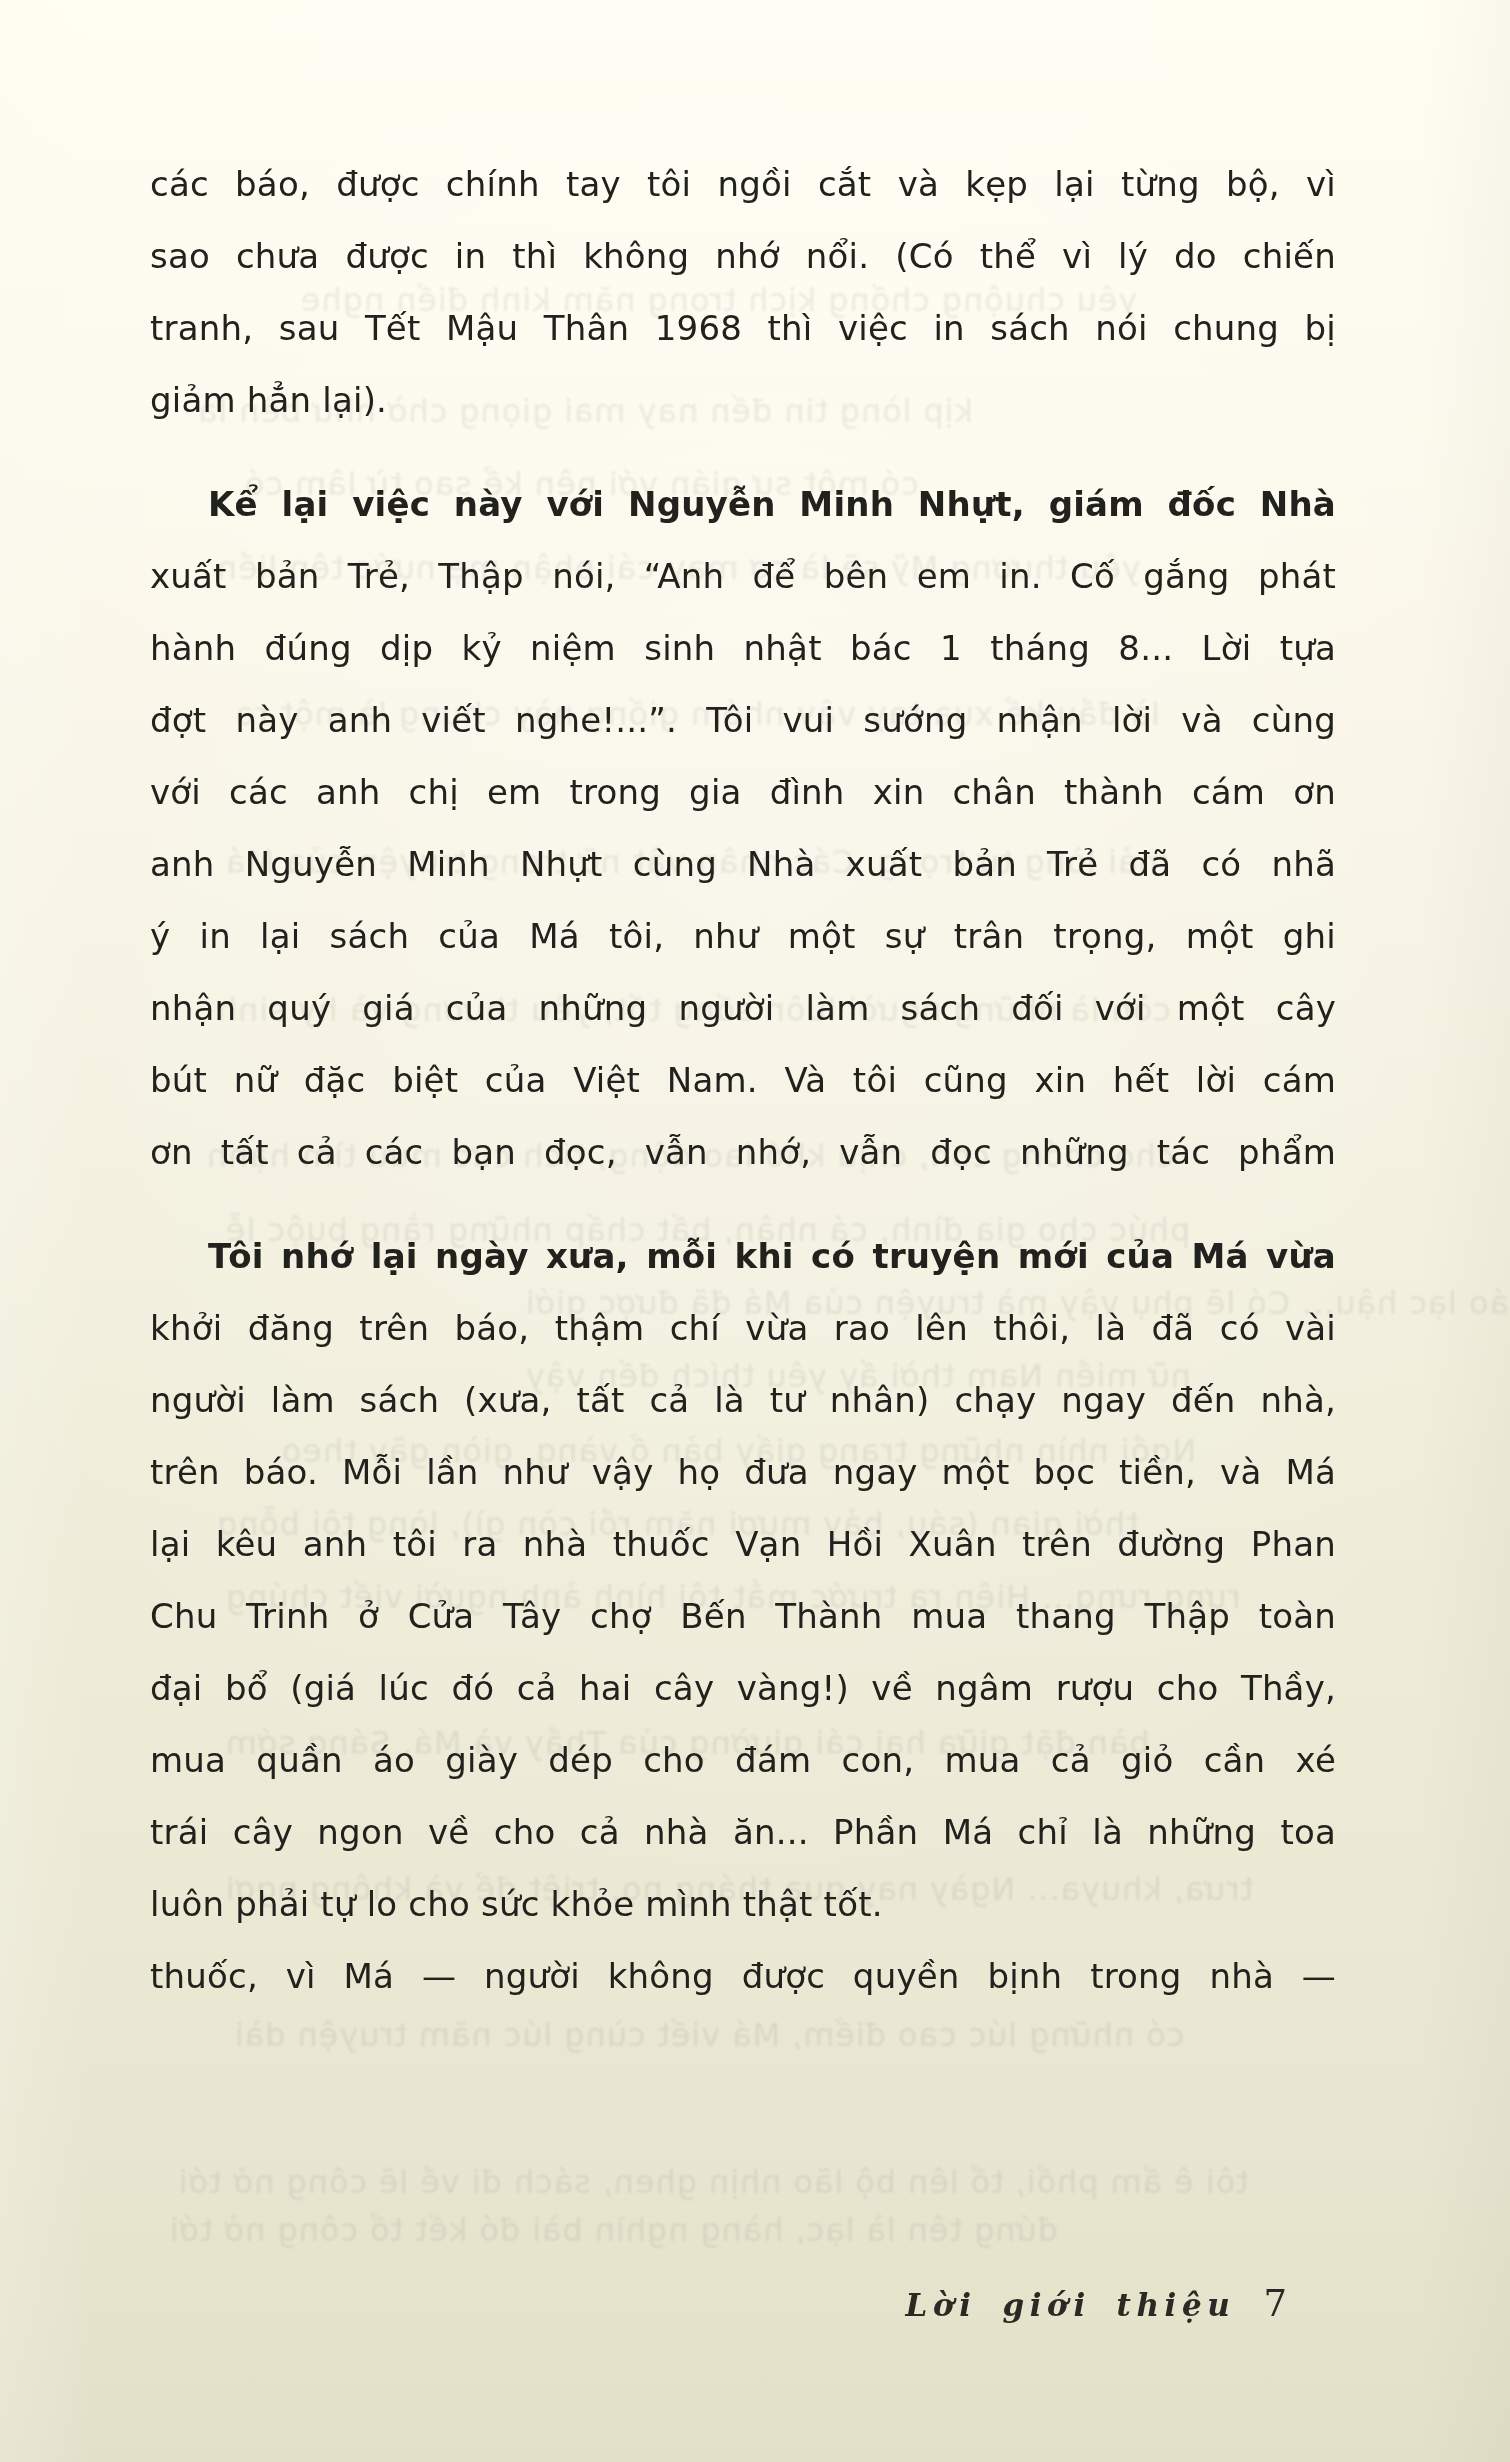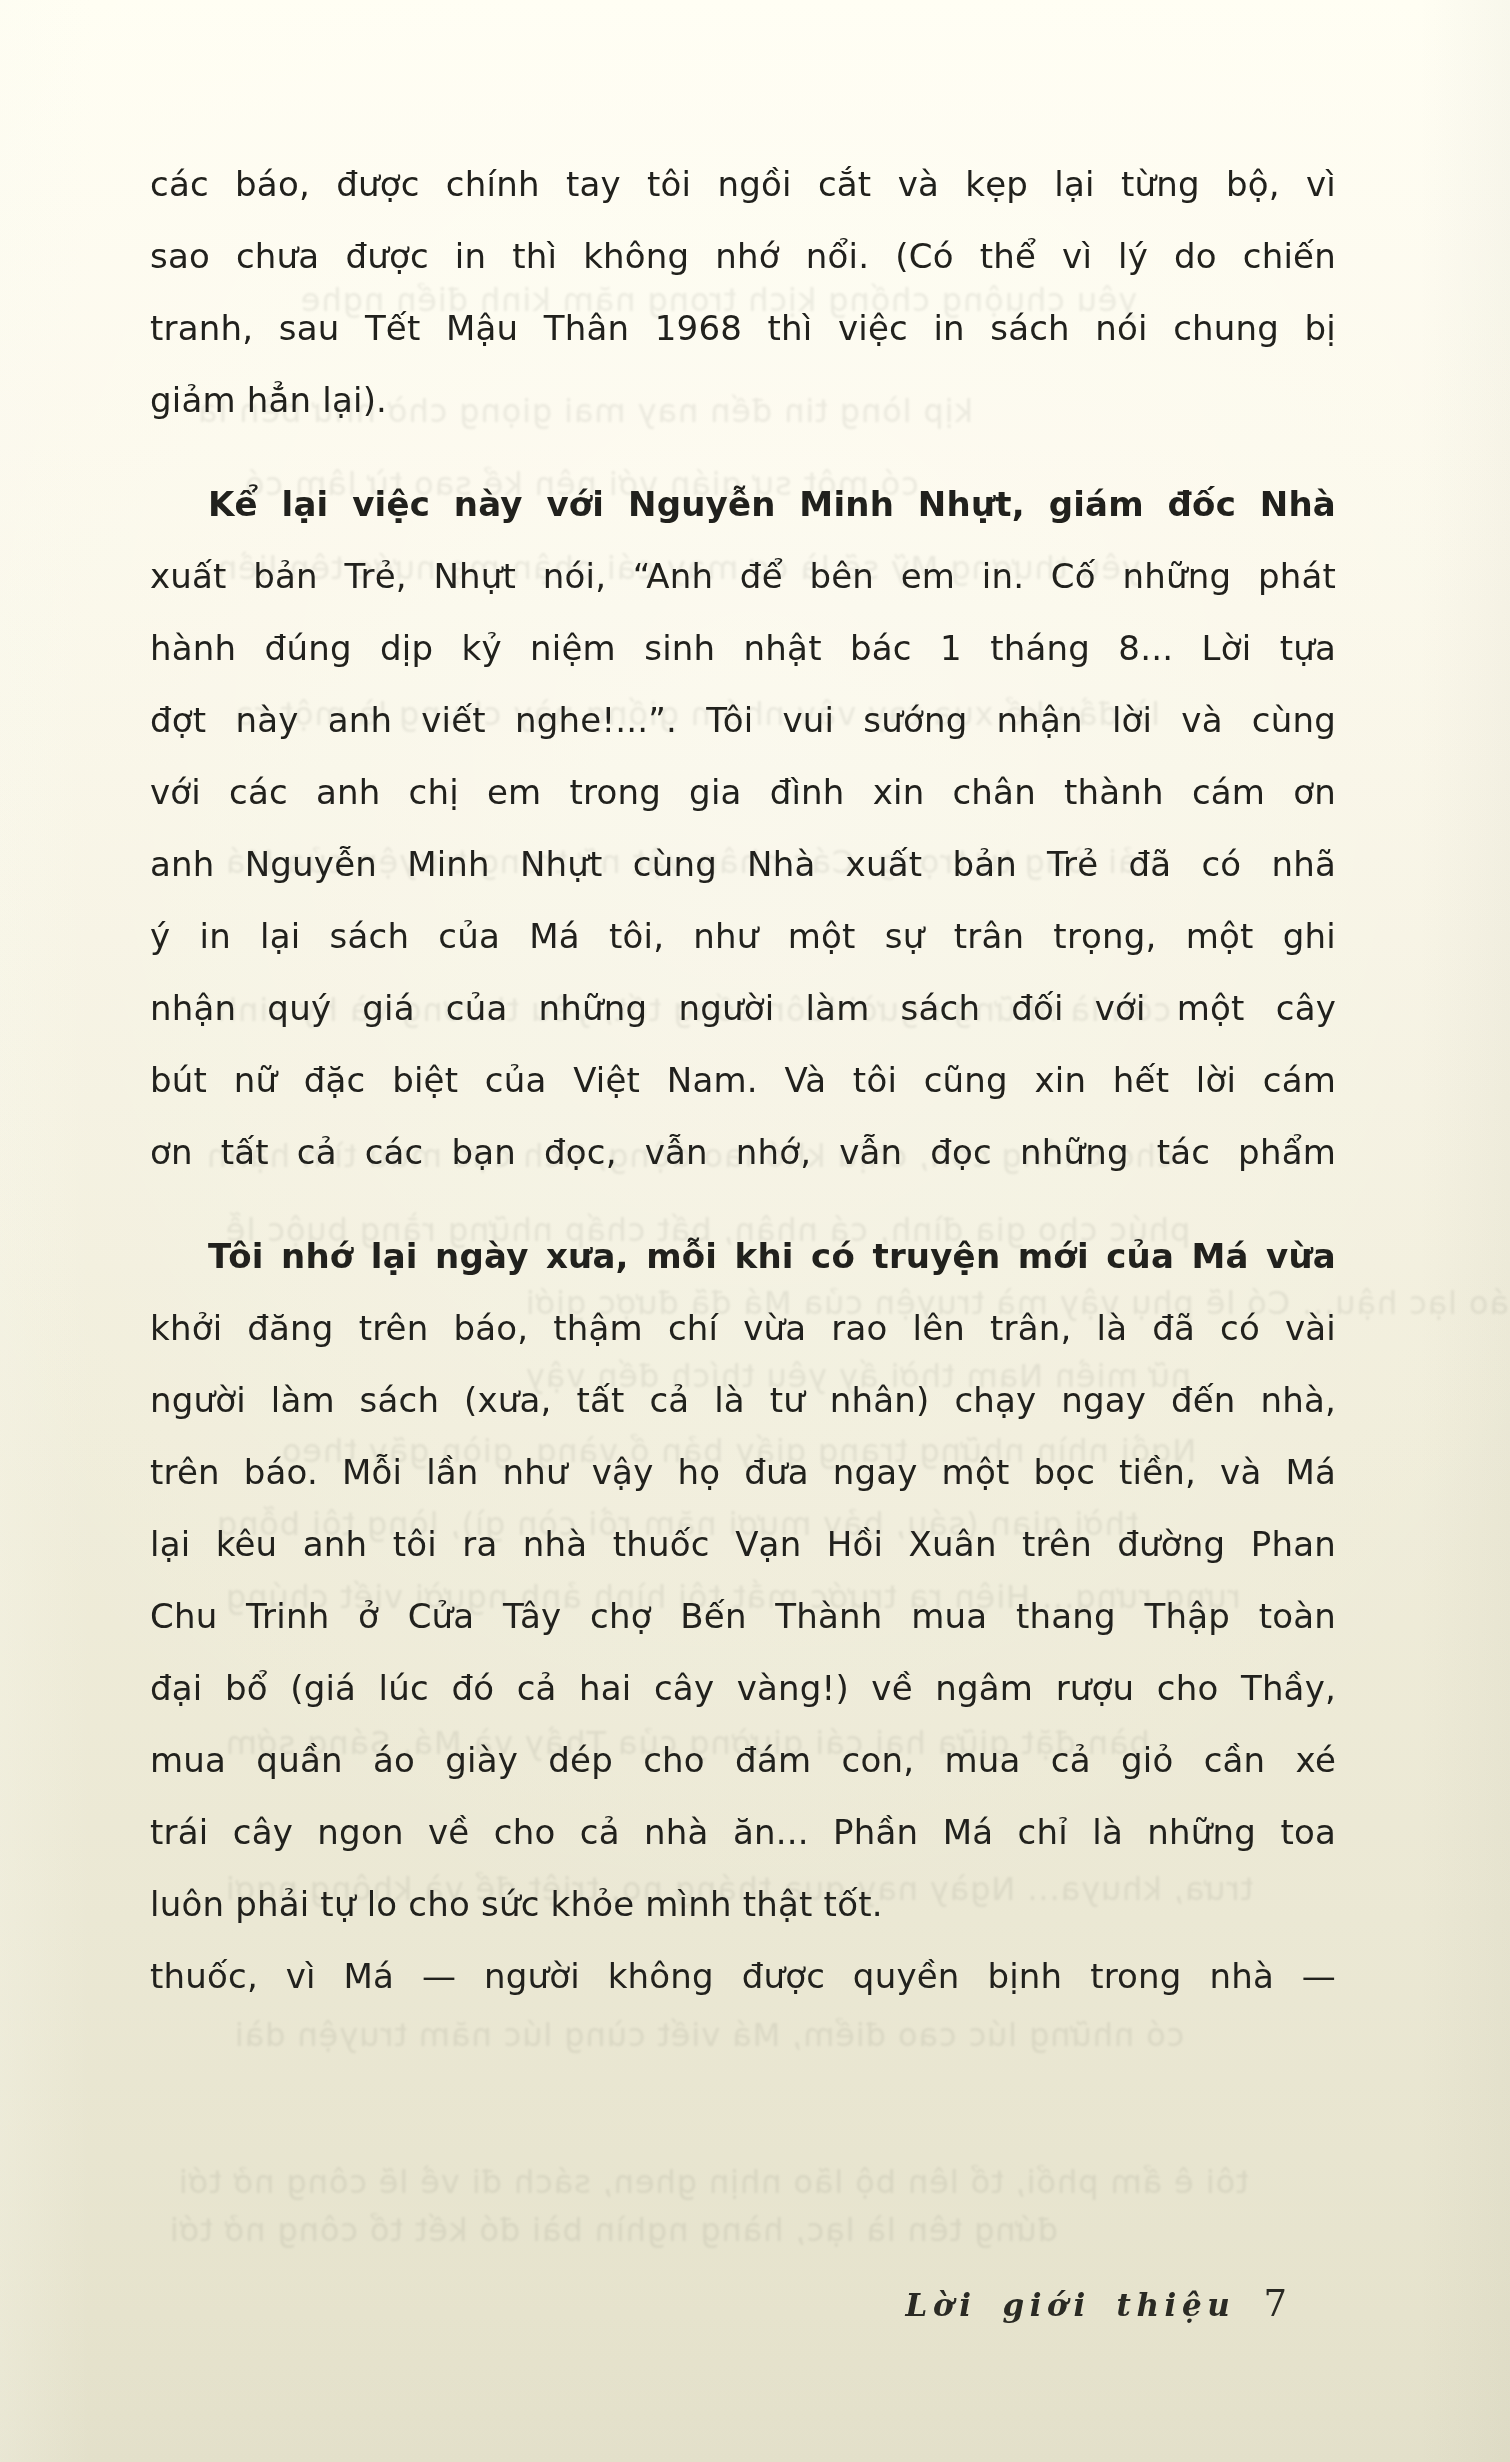--- a/index.html
+++ b/index.html
@@ -115,33 +115,33 @@
 
   <div class="text-block">
       <div class="para">
         <div class="line">các báo, được chính tay tôi ngồi cắt và kẹp lại từng bộ, vì</div>
         <div class="line">sao chưa được in thì không nhớ nổi. (Có thể vì lý do chiến</div>
         <div class="line">tranh, sau Tết Mậu Thân 1968 thì việc in sách nói chung bị</div>
         <div class="line last">giảm hẳn lại).</div>
       </div>
       <div class="para">
         <div class="line indent">Kể lại việc này với Nguyễn Minh Nhựt, giám đốc Nhà</div>
-        <div class="line">xuất bản Trẻ, Nhựt nói, “Anh để bên em in. Cố những phát</div>
+        <div class="line">xuất bản Trẻ, Thập nói, “Anh để bên em in. Cố gắng phát</div>
         <div class="line">hành đúng dịp kỷ niệm sinh nhật bác 1 tháng 8... Lời tựa</div>
         <div class="line">đợt này anh viết nghe!...”. Tôi vui sướng nhận lời và cùng</div>
         <div class="line">với các anh chị em trong gia đình xin chân thành cám ơn</div>
         <div class="line">anh Nguyễn Minh Nhựt cùng Nhà xuất bản Trẻ đã có nhã</div>
         <div class="line">ý in lại sách của Má tôi, như một sự trân trọng, một ghi</div>
         <div class="line">nhận quý giá của những người làm sách đối với một cây</div>
         <div class="line">bút nữ đặc biệt của Việt Nam. Và tôi cũng xin hết lời cám</div>
         <div class="line">ơn tất cả các bạn đọc, vẫn nhớ, vẫn đọc những tác phẩm</div>
       </div>
       <div class="para">
         <div class="line indent">Tôi nhớ lại ngày xưa, mỗi khi có truyện mới của Má vừa</div>
-        <div class="line">khởi đăng trên báo, thậm chí vừa rao lên trân, là đã có vài</div>
+        <div class="line">khởi đăng trên báo, thậm chí vừa rao lên thôi, là đã có vài</div>
         <div class="line">người làm sách (xưa, tất cả là tư nhân) chạy ngay đến nhà,</div>
         <div class="line">trên báo. Mỗi lần như vậy họ đưa ngay một bọc tiền, và Má</div>
         <div class="line">lại kêu anh tôi ra nhà thuốc Vạn Hồi Xuân trên đường Phan</div>
         <div class="line">Chu Trinh ở Cửa Tây chợ Bến Thành mua thang Thập toàn</div>
         <div class="line">đại bổ (giá lúc đó cả hai cây vàng!) về ngâm rượu cho Thầy,</div>
         <div class="line">mua quần áo giày dép cho đám con, mua cả giỏ cần xé</div>
         <div class="line">trái cây ngon về cho cả nhà ăn... Phần Má chỉ là những toa</div>
         <div class="line last">luôn phải tự lo cho sức khỏe mình thật tốt.</div>
         <div class="line">thuốc, vì Má — người không được quyền bịnh trong nhà —</div>
       </div>

